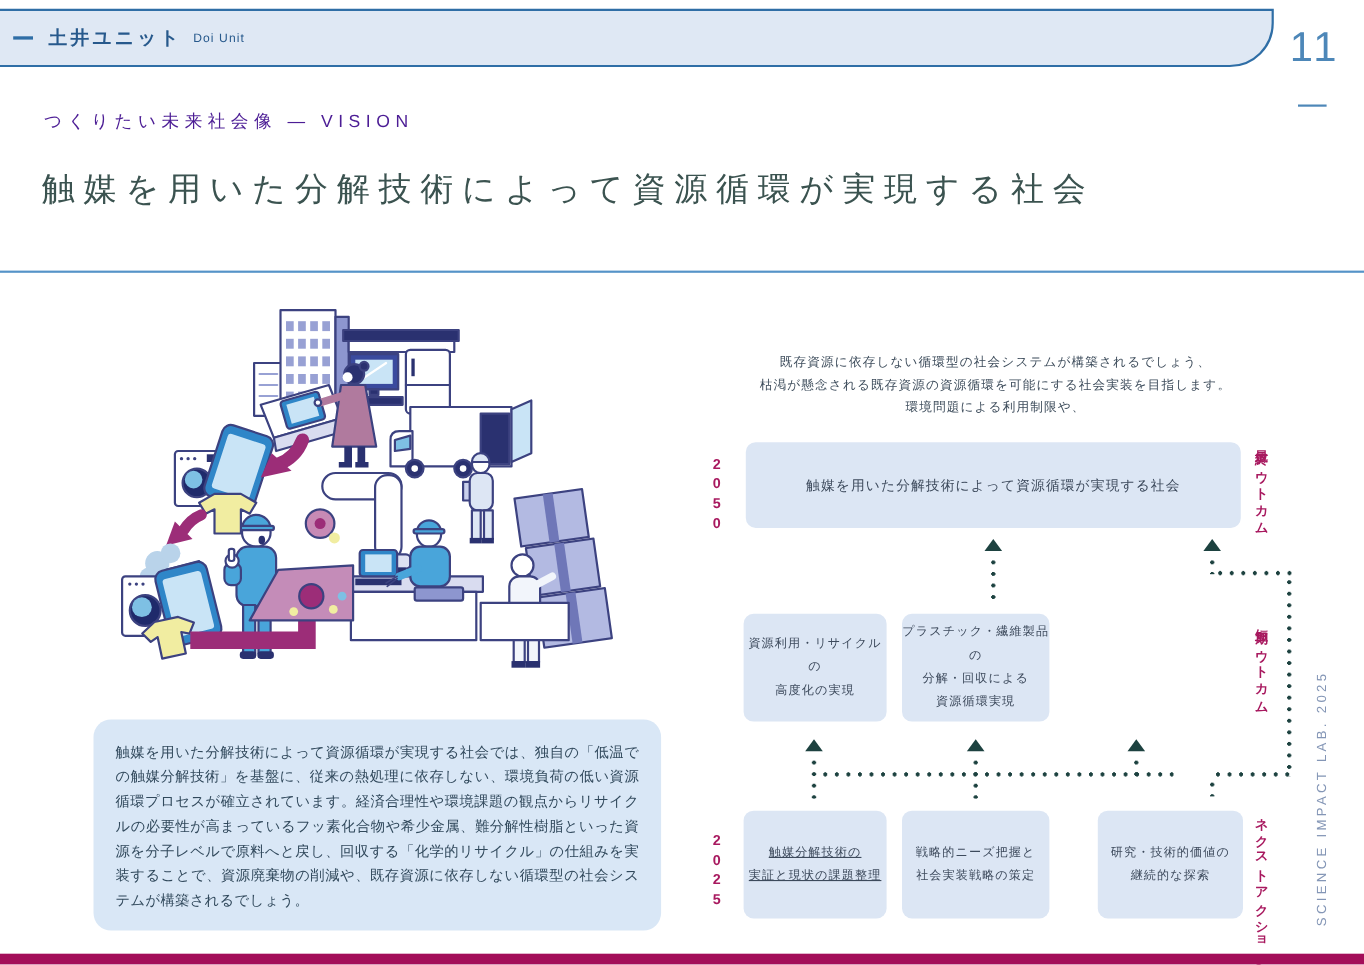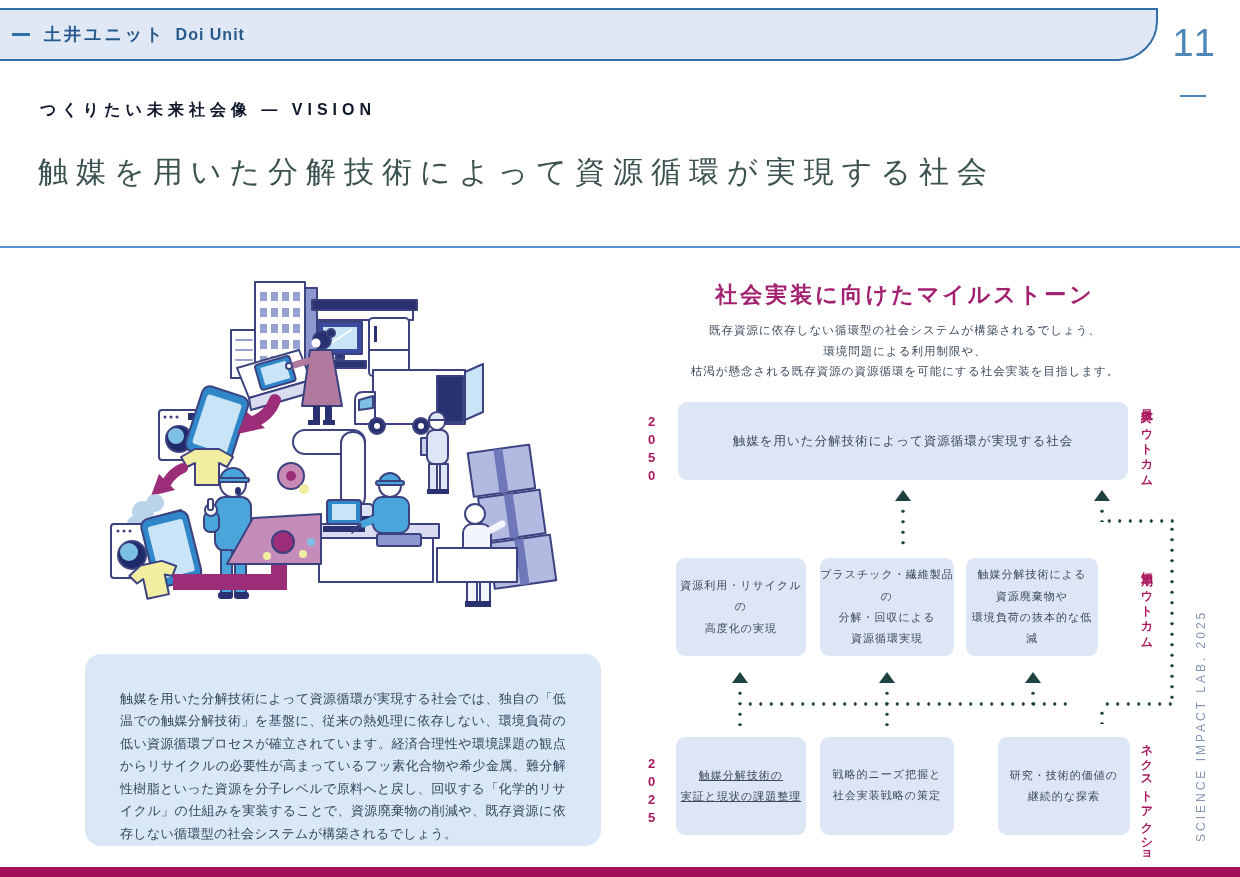--- a/index.html
+++ b/index.html
@@ -6,50 +6,50 @@
   .page{
     position:relative;width:1240px;height:877px;overflow:hidden;background:#ffffff;
     font-family:"Liberation Sans","DejaVu Sans",sans-serif;
   }
   
   .banner{position:absolute;left:-2px;top:8px;width:1160px;height:53px;background:#dfe8f4;
     border:2px solid #2f6ea6;border-bottom-right-radius:40px;box-sizing:border-box;
     display:flex;align-items:center;}
   .banner-dash{position:absolute;left:12px;top:23px;width:18px;height:3px;background:#2f6ea6;}
   .unit-jp{margin-left:44px;font-size:17px;font-weight:bold;color:#27598c;letter-spacing:3px;}
-  .unit-en{margin-left:10px;font-size:16px;font-weight:bold;color:#27598c;letter-spacing:1px;}
+  .unit-en{margin-left:10px;font-size:11px;font-weight:normal;color:#27598c;letter-spacing:1px;}
   .pagenum{position:absolute;left:1168px;top:22px;width:50px;text-align:right;
     font-size:38px;color:#4d87b8;letter-spacing:3px;font-weight:400;}
   .pagenum-line{position:absolute;left:1180px;top:95px;width:26px;height:2px;background:#4d87b8;}
   
-  .vision-label{position:absolute;left:40px;top:100px;font-size:16px;color:#0f172a;
-    letter-spacing:5px;font-weight:700;}
+  .vision-label{position:absolute;left:40px;top:100px;font-size:16px;color:#4c1d95;
+    letter-spacing:5px;font-weight:400;}
   .main-title{position:absolute;left:38px;top:152px;margin:0;font-size:30px;color:#3b5350;
     letter-spacing:8px;font-weight:500;}
   .divider{position:absolute;left:0;top:246px;width:1240px;height:2px;background:#5593c8;}
   
   .illustration{position:absolute;left:85px;top:272px;width:515px;height:348px;}
   .desc-box{position:absolute;left:85px;top:654px;width:516px;height:192px;background:#d9e7f6;
     border-radius:16px;box-sizing:border-box;padding:19px 20px;}
-  .desc-box p{margin:15px;font-size:13px;line-height:1.73;color:#31495c;letter-spacing:0.3px;
+  .desc-box p{margin:0;font-size:13px;line-height:1.73;color:#31495c;letter-spacing:0.3px;
     text-align:justify;}
   
   .ms-title{position:absolute;left:640px;top:280px;width:530px;margin:0;text-align:center;
     font-size:22px;color:#a32071;letter-spacing:3px;font-weight:600;}
   .ms-sub{position:absolute;left:640px;top:320px;width:530px;text-align:center;
     font-size:11.5px;color:#3e4d5c;line-height:1.8;letter-spacing:1px;}
   .mbox{position:absolute;background:#dce6f4;border-radius:9px;display:flex;align-items:center;
     justify-content:center;text-align:center;color:#3d4a5c;white-space:pre-line;
     letter-spacing:1px;}
   .box-final{left:678px;top:402px;width:450px;height:78px;font-size:12.5px;}
   .mid1{left:676px;top:558px;width:130px;height:98px;font-size:11px;line-height:1.95;}
   .mid2{left:820px;top:558px;width:134px;height:98px;font-size:11px;line-height:1.95;}
   .mid3{left:966px;top:558px;width:132px;height:98px;font-size:11px;line-height:1.95;}
   .bot1{left:676px;top:737px;width:130px;height:98px;font-size:11px;line-height:1.95;text-decoration:underline;}
-  .bot2{left:820px;top:737px;width:134px;height:98px;font-size:11px;line-height:1.95;font-family:Liberation Mono, monospace;}
+  .bot2{left:820px;top:737px;width:134px;height:98px;font-size:11px;line-height:1.95;}
   .bot3{left:998px;top:737px;width:132px;height:98px;font-size:11px;line-height:1.95;}
   .vlabel{position:absolute;writing-mode:vertical-rl;text-orientation:mixed;color:#a8195f;
     font-weight:600;font-size:12px;letter-spacing:2px;}
   .vyear{position:absolute;writing-mode:vertical-rl;text-orientation:upright;color:#a8195f;
     font-weight:600;font-size:13px;letter-spacing:3px;}
   .tri{position:absolute;width:0;height:0;border-left:8px solid transparent;
     border-right:8px solid transparent;border-bottom:11px solid #1d4240;}
   .dots-v{position:absolute;width:4px;
     background-image:radial-gradient(circle,#1d4240 1.7px,rgba(0,0,0,0) 1.8px);
     background-size:4px 10.5px;background-position:center 0;background-repeat:repeat-y;}
@@ -306,48 +306,44 @@
         <circle cx="206" cy="204" r="5" fill="#9c2d78" stroke="none"></circle>
         <circle cx="219" cy="217" r="5" fill="#f1eda1" stroke="none"></circle>
       </g>
     </g>
   </svg>
 
   <div class="desc-box">
     <p>触媒を用いた分解技術によって資源循環が実現する社会では、独自の「低温での触媒分解技術」を基盤に、従来の熱処理に依存しない、環境負荷の低い資源循環プロセスが確立されています。経済合理性や環境課題の観点からリサイクルの必要性が高まっているフッ素化合物や希少金属、難分解性樹脂といった資源を分子レベルで原料へと戻し、回収する「化学的リサイクル」の仕組みを実装することで、資源廃棄物の削減や、既存資源に依存しない循環型の社会システムが構築されるでしょう。</p>
   </div>
 
-  <h2 class="ms-title">社会実装に向けたマイルストーン</h2>
   <div class="ms-sub">
     <div>既存資源に依存しない循環型の社会システムが構築されるでしょう、</div>
+    <div>枯渇が懸念される既存資源の資源循環を可能にする社会実装を目指します。</div>
     <div>環境問題による利用制限や、</div>
-    <div>枯渇が懸念される既存資源の資源循環を可能にする社会実装を目指します。</div>
   </div>
 
   <div class="vyear" style="left:644px;top:414px;">2050</div>
   <div class="mbox box-final">触媒を用いた分解技術によって資源循環が実現する社会</div>
   <div class="vlabel" style="left:1138px;top:400px;">最終アウトカム</div>
 
   <div class="tri" style="left:895px;top:490px;"></div>
   <div class="dots-v" style="left:901px;top:506px;height:44px;"></div>
   <div class="tri" style="left:1094px;top:490px;"></div>
   <div class="dots-v" style="left:1100px;top:506px;height:16px;"></div>
   <div class="dots-h" style="left:1104px;top:519px;width:72px;"></div>
   <div class="dots-v" style="left:1170px;top:524px;height:182px;"></div>
   <div class="dots-h" style="left:1102px;top:702px;width:72px;"></div>
   <div class="dots-v" style="left:1100px;top:708px;height:16px;"></div>
 
   <div class="mbox mid1">資源利用・リサイクルの
 高度化の実現</div>
   <div class="mbox mid2">プラスチック・繊維製品の
 分解・回収による
 資源循環実現</div>
-  <div class="mbox mid3">触媒分解技術による
-資源廃棄物や
-環境負荷の抜本的な低減</div>
   <div class="vlabel" style="left:1138px;top:562px;">短期アウトカム</div>
 
   <div class="tri" style="left:732px;top:672px;"></div>
   <div class="tri" style="left:879px;top:672px;"></div>
   <div class="tri" style="left:1025px;top:672px;"></div>
   <div class="dots-v" style="left:738px;top:688px;height:38px;"></div>
   <div class="dots-v" style="left:885px;top:688px;height:38px;"></div>
   <div class="dots-v" style="left:1031px;top:688px;height:22px;"></div>
   <div class="dots-h" style="left:745px;top:702px;width:322px;"></div>
 

